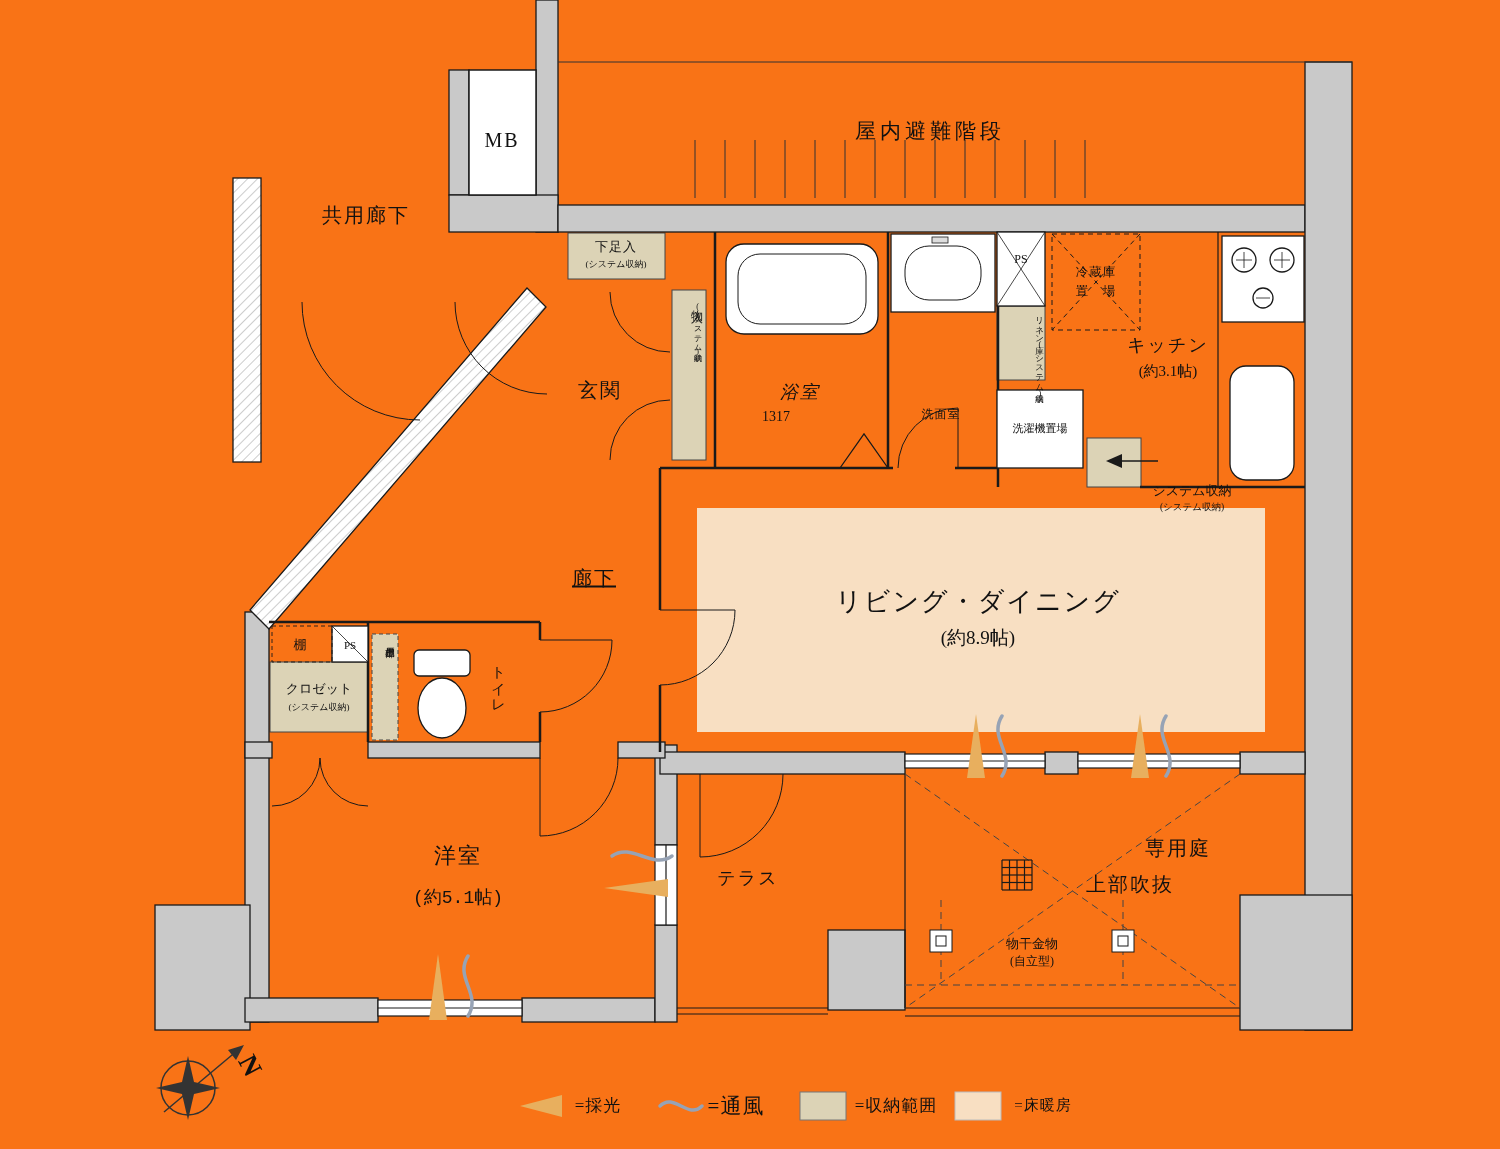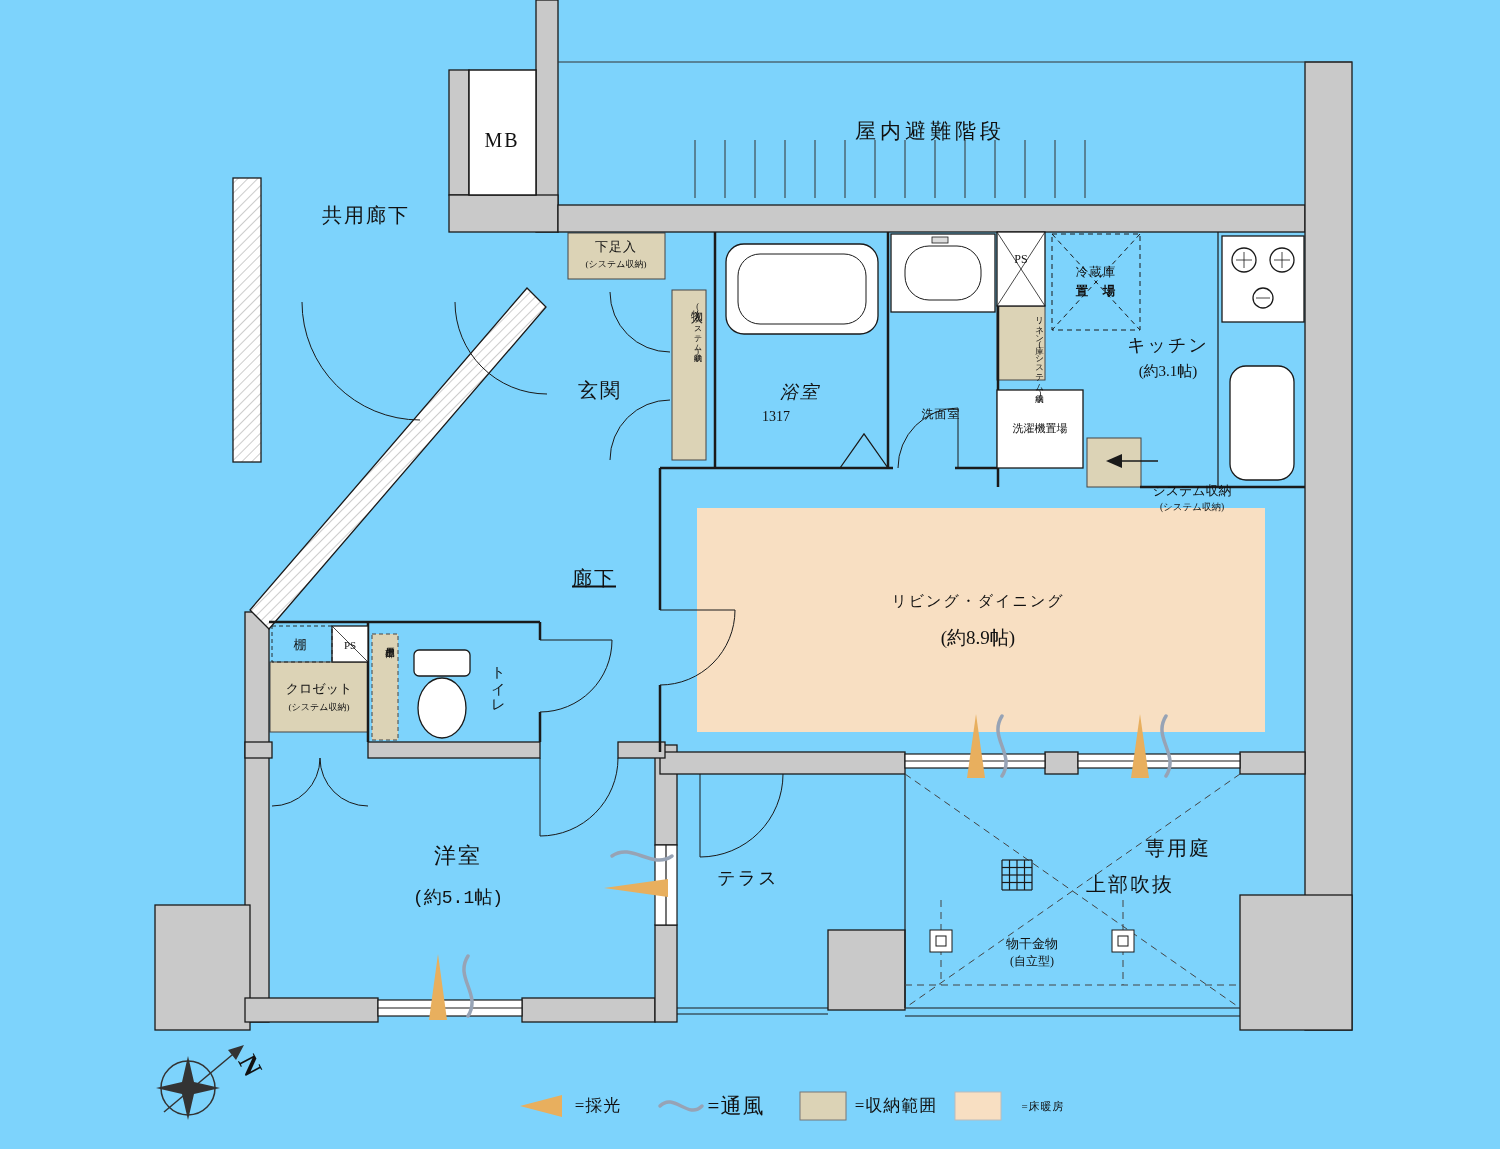--- a/index.html
+++ b/index.html
@@ -1,16 +1,16 @@
 <!DOCTYPE html>
 <html><head>
 <meta charset="utf-8">
 <style>
   html,body{margin:0;padding:0;background:#fff;}
-  #stage{position:relative;width:1500px;height:1149px;background:#7dd3fc;
+  #stage{position:relative;width:1500px;height:1149px;background:#f97316;
          font-family:"Liberation Serif", serif;color:#111;overflow:hidden;}
   #plan-svg{position:absolute;left:0;top:0;}
   .lbl{position:absolute;transform:translate(-50%,-50%);white-space:nowrap;
        letter-spacing:2px;color:#111;line-height:1.15;text-align:center;}
   .v{writing-mode:vertical-rl;text-orientation:upright;transform:none;
      letter-spacing:1px;text-align:start;}
   .v span{display:inline;}
   .sub{letter-spacing:0;}
   .nrot{position:absolute;transform:rotate(62deg);font-size:27px;font-weight:bold;}
 </style>
@@ -269,31 +269,31 @@
 <div class="lbl" style="left:800px;top:392px;font-size:18px;font-style:italic;">浴室</div>
 <div class="lbl" style="left:776px;top:417px;font-size:14px;letter-spacing:0;">1317</div>
 
 <div class="lbl" style="left:941px;top:415px;font-size:12px;letter-spacing:1px;">洗面室</div>
 
 <div class="lbl" style="left:1021px;top:260px;font-size:12px;letter-spacing:0;">PS</div>
 
 <div class="lbl v" style="left:1000px;top:310px;width:44px;height:68px;font-size:8.5px;letter-spacing:0;">リネン庫(システム収納)</div>
 
 <div class="lbl" style="left:1096px;top:272px;font-size:12.5px;letter-spacing:1px;">冷蔵庫</div>
-<div class="lbl" style="left:1096px;top:291px;font-size:12.5px;letter-spacing:1px;font-weight:bold;">置　場</div>
+<div class="lbl" style="left:1096px;top:291px;font-size:12.5px;letter-spacing:1px;">置　場</div>
 
 <div class="lbl" style="left:1168px;top:345px;font-size:18px;">キッチン</div>
 <div class="lbl" style="left:1168px;top:372px;font-size:15px;letter-spacing:0;">(約3.1帖)</div>
 
 <div class="lbl" style="left:1040px;top:428px;font-size:11px;letter-spacing:0;">洗濯機置場</div>
 
 <div class="lbl" style="left:1192px;top:491px;font-size:13px;letter-spacing:0;">システム収納</div>
 <div class="lbl" style="left:1192px;top:507px;font-size:9.5px;letter-spacing:0;">(システム収納)</div>
 
-<div class="lbl" style="left:978px;top:602px;font-size:15px;font-family:Liberation Serif, serif;">リビング・ダイニング</div>
+<div class="lbl" style="left:978px;top:602px;font-size:26px;font-family:Liberation Serif, serif;">リビング・ダイニング</div>
 <div class="lbl" style="left:978px;top:638px;font-size:19px;letter-spacing:0;">(約8.9帖)</div>
 
 <div class="lbl" style="left:594px;top:578px;font-size:20px;text-decoration:underline;">廊下</div>
 
 <div class="lbl" style="left:300px;top:645px;font-size:13px;letter-spacing:0;">棚</div>
 <div class="lbl" style="left:350px;top:645px;font-size:11px;letter-spacing:0;">PS</div>
 
 <div class="lbl" style="left:319px;top:689px;font-size:13px;letter-spacing:0;">クロゼット</div>
 <div class="lbl" style="left:319px;top:707px;font-size:9px;letter-spacing:0;">(システム収納)</div>
 
@@ -308,17 +308,17 @@
 
 <div class="lbl" style="left:1130px;top:848px;font-size:20px;margin-left:48px;">専用庭</div>
 <div class="lbl" style="left:1130px;top:884px;font-size:20px;">上部吹抜</div>
 
 <div class="lbl" style="left:1032px;top:944px;font-size:13px;letter-spacing:0;">物干金物</div>
 <div class="lbl" style="left:1032px;top:962px;font-size:12px;letter-spacing:0;">(自立型)</div>
 
 <div class="lbl" style="left:598px;top:1106px;font-size:17px;letter-spacing:1px;">=採光</div>
 <div class="lbl" style="left:736px;top:1106px;font-size:21px;letter-spacing:1px;">=通風</div>
 <div class="lbl" style="left:896px;top:1106px;font-size:17px;letter-spacing:1px;">=収納範囲</div>
-<div class="lbl" style="left:1043px;top:1106px;font-size:11px;letter-spacing:1px;">=床暖房</div>
+<div class="lbl" style="left:1043px;top:1106px;font-size:15px;letter-spacing:1px;">=床暖房</div>
 
 <div class="nrot" style="left:240px;top:1050px;">N</div>
 
 </div>
 
 </body></html>

